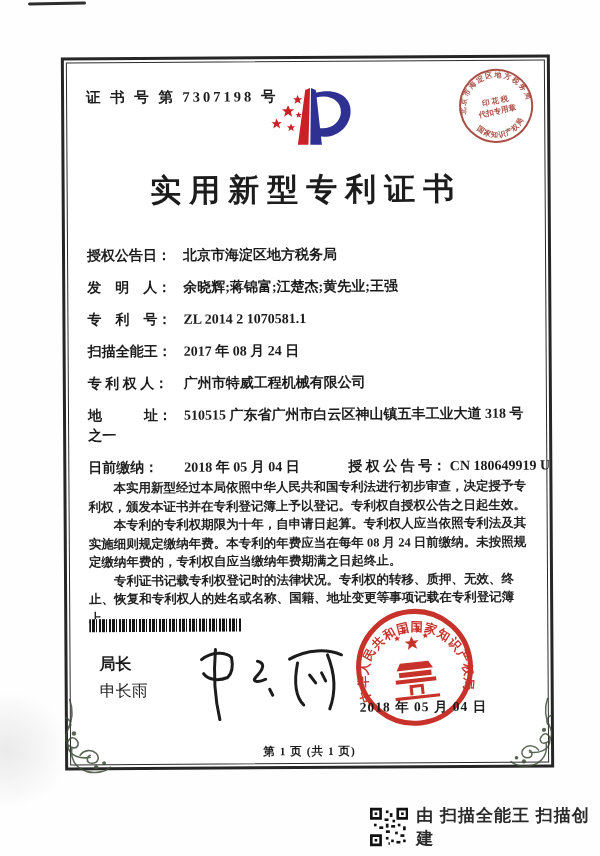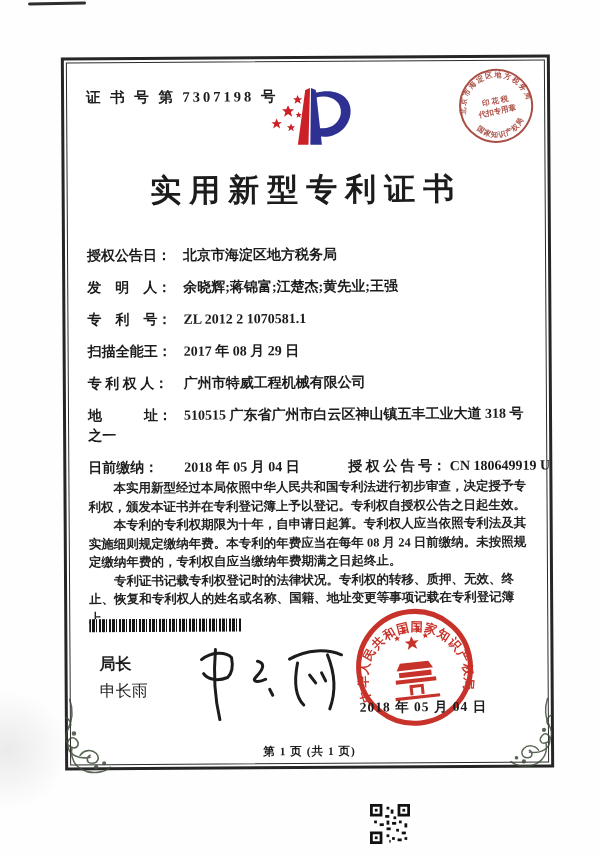--- a/index.html
+++ b/index.html
@@ -90,24 +90,24 @@
   <div class="title">实用新型专利证书</div>
 
   <div class="fields">
     <div class="row">
       <span class="lbl">授权公告日：</span><span class="val">北京市海淀区地方税务局</span>
     </div>
     <div class="row">
       <span class="lbl">发　明　人：</span><span class="val">余晓辉;蒋锦富;江楚杰;黄先业;王强</span>
     </div>
     <div class="row">
-      <span class="lbl">专　利　号：</span><span class="val">ZL 2012 2 1070581.1</span>
-    </div>
-    <div class="row">
-      <span class="lbl">扫描全能王：</span><span class="val">2017 年 08 月 29 日</span>
+      <span class="lbl">专　利　号：</span><span class="val">ZL 2014 2 1070581.1</span>
+    </div>
+    <div class="row">
+      <span class="lbl">扫描全能王：</span><span class="val">2017 年 08 月 24 日</span>
     </div>
     <div class="row">
       <span class="lbl">专 利 权 人：</span><span class="val">广州市特威工程机械有限公司</span>
     </div>
     <div class="row">
       <span class="lbl">地　　　址：</span><span class="val">510515 广东省广州市白云区神山镇五丰工业大道 318 号之一</span>
     </div>
     <div class="row grant-row">
       <span><span class="lbl">日前缴纳：</span><span>2018 年 05 月 04 日</span></span>
       <span class="grant-right"><span>授 权 公 告 号：</span> <span>CN 180649919 U</span></span>
@@ -205,13 +205,14 @@
       <rect x="12" y="17" width="3" height="2"></rect>
         <rect x="19" y="18" width="2" height="2"></rect>
       <rect x="23" y="20" width="3" height="2"></rect>
         <rect x="12" y="22" width="2" height="2"></rect>
       <rect x="16" y="24" width="2" height="2"></rect>
         <rect x="20" y="25" width="3" height="2"></rect>
       <rect x="25" y="24" width="2" height="2"></rect>
         <rect x="14" y="26" width="1" height="2"></rect>
     </g>
   </svg>
+  <span class="ftext">由 扫描全能王 扫描创建</span>
 </div>
 
 </body></html>

